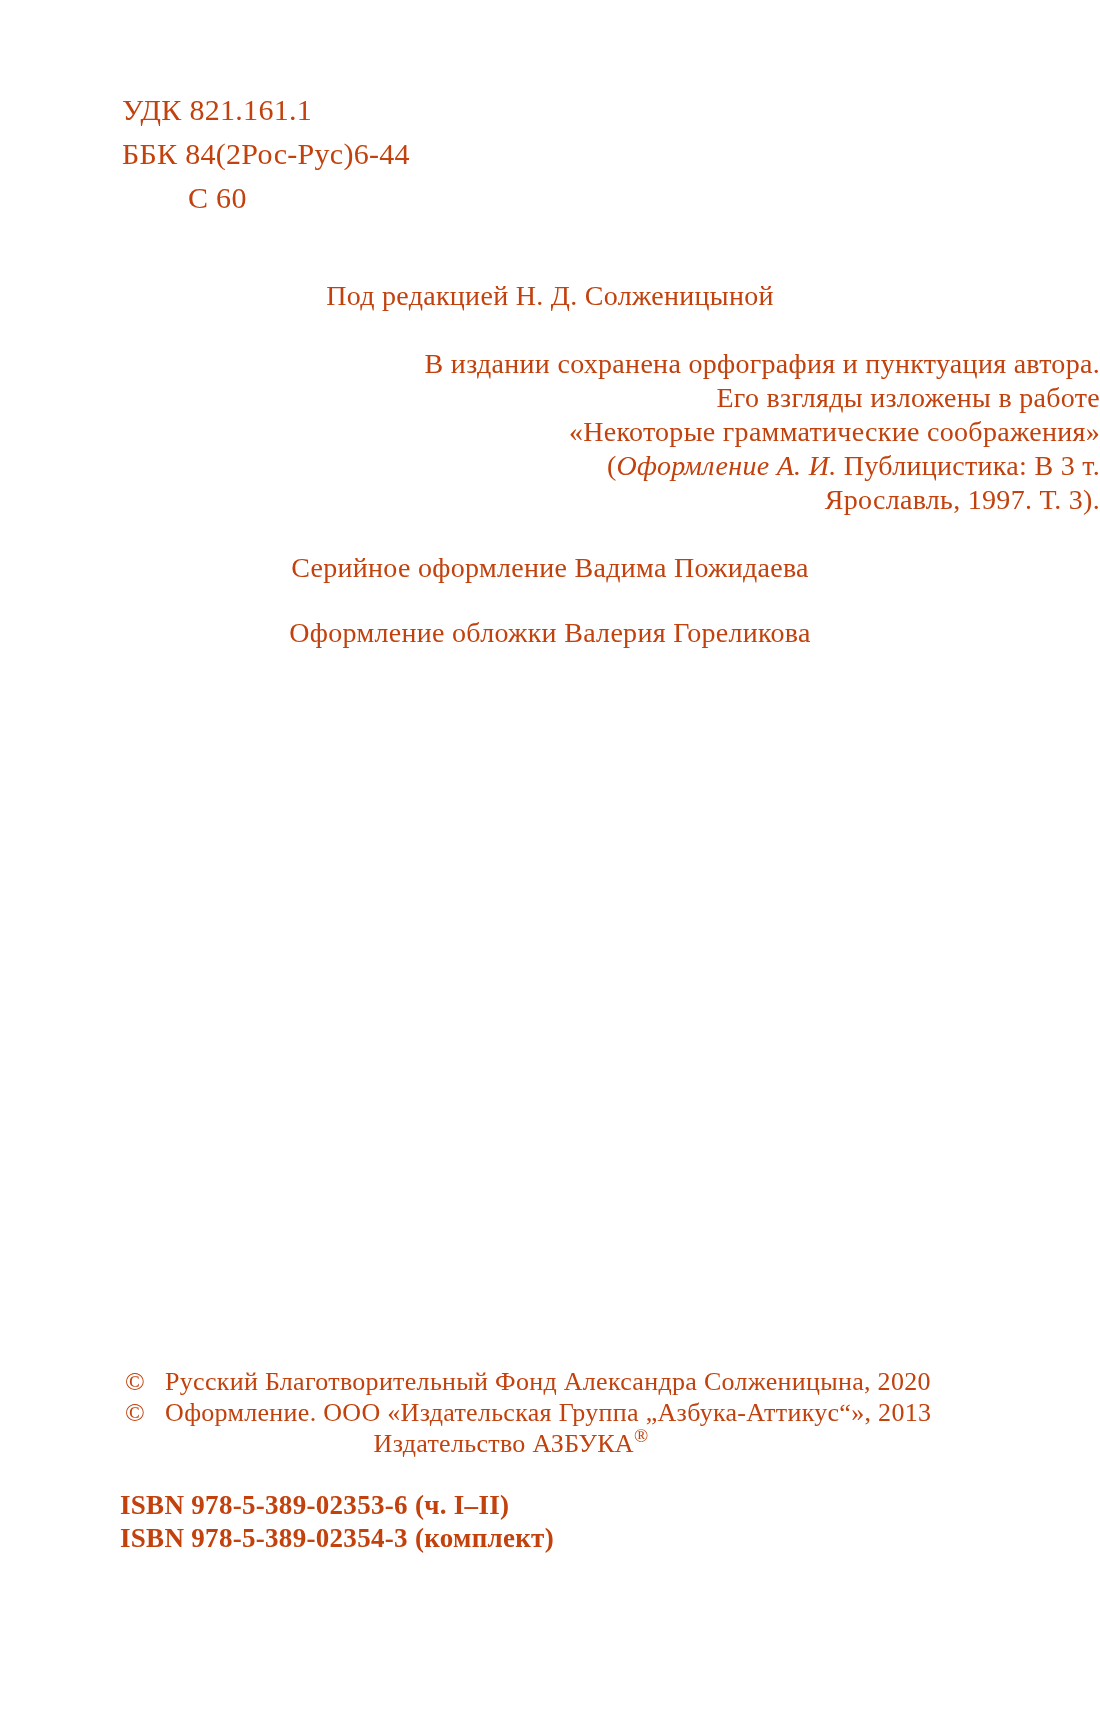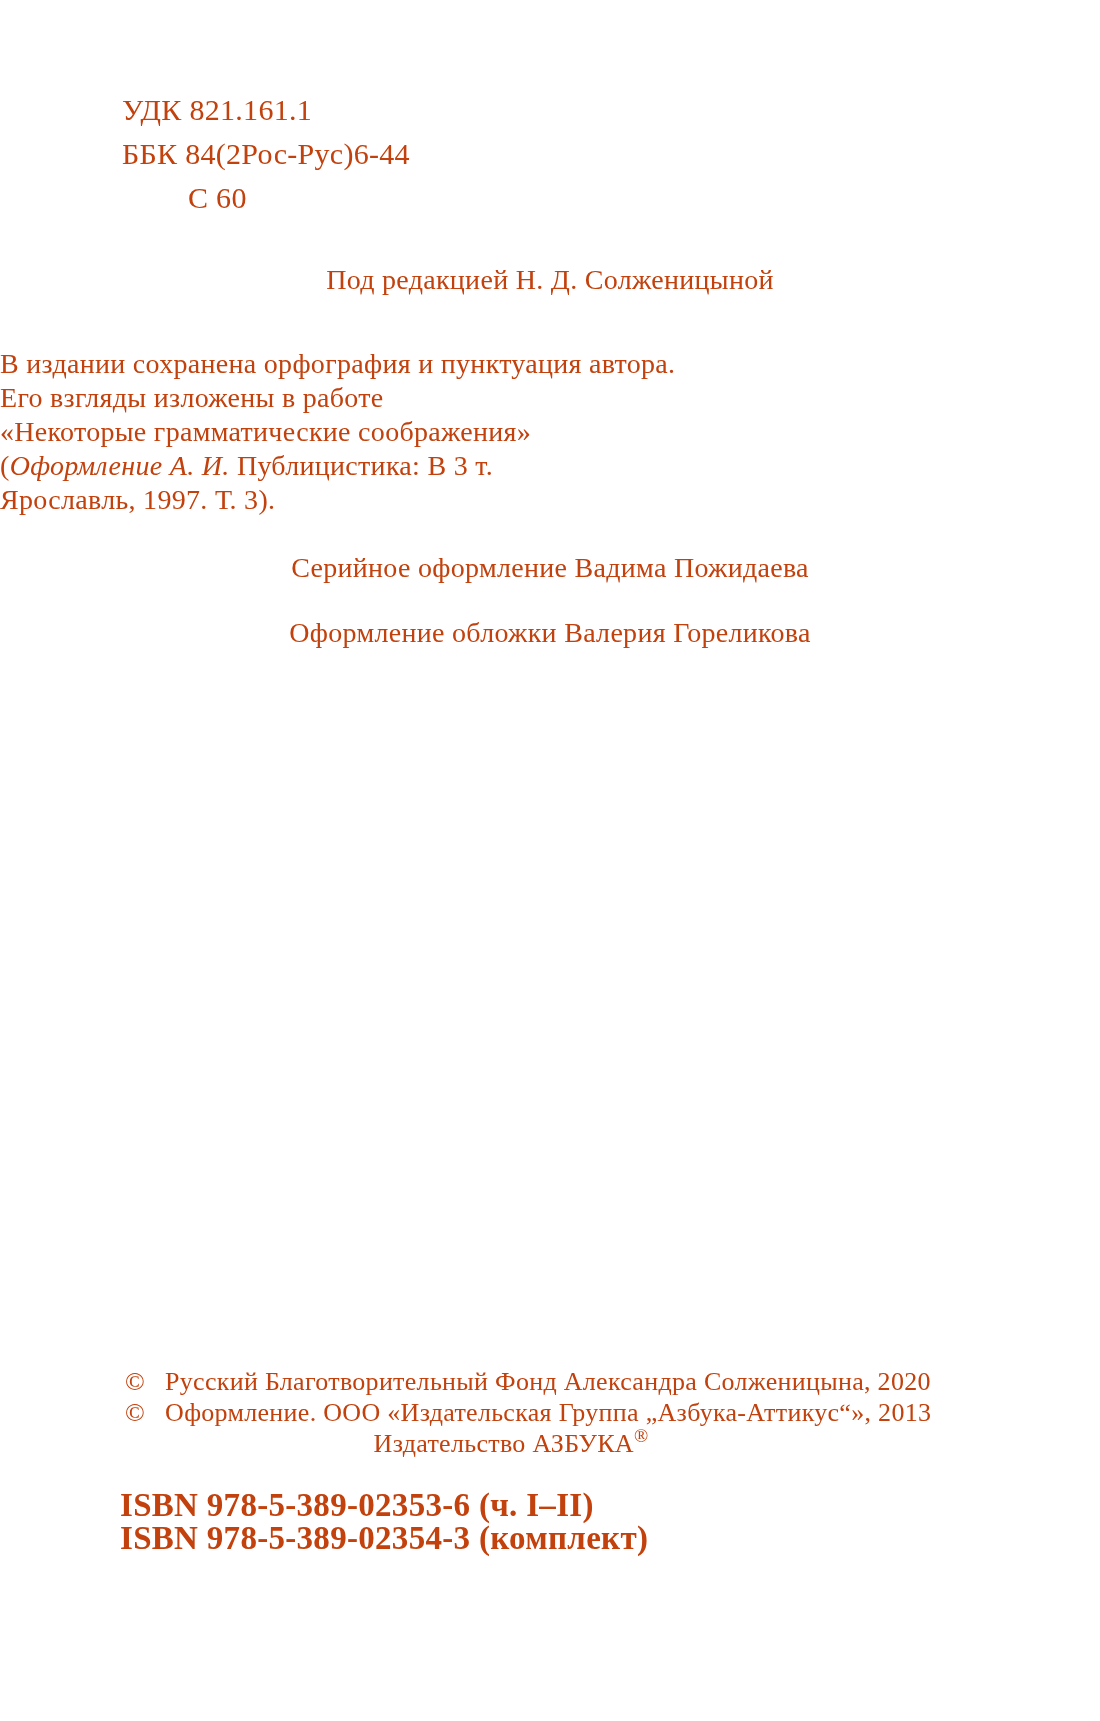--- a/index.html
+++ b/index.html
@@ -34,30 +34,30 @@
   
   .center-line {
     position: absolute;
     left: 0;
     width: 100%;
     text-align: center;
     font-size: 28px;
     line-height: 34px;
     white-space: nowrap;
   }
-  .editor-line   { top: 263px; }
+  .editor-line   { top: 279px; }
   .series-line   { top: 551px; }
   .cover-line    { top: 616px; }
 
   .note-block {
     position: absolute;
     left: 0;
     top: 347px;
     width: 100%;
-    text-align: left;
+    text-align: right;
     font-size: 28px;
     line-height: 34px;
   }
   .note-block .line { white-space: nowrap; }
   .italic { font-style: italic; }
 
   
   .copyright-block {
     position: absolute;
     left: 125px;
@@ -83,21 +83,21 @@
     font-size: 0.72em;
     vertical-align: super;
     line-height: 0;
   }
 
   
   .isbn-block {
     position: absolute;
     left: 120px;
     top: 1489px;
-    font-size: 33px;
+    font-size: 27px;
     line-height: 33px;
     font-weight: bold;
     white-space: nowrap;
   }
 </style>
 </head>
 <body>
 
 <div class="page">
 

